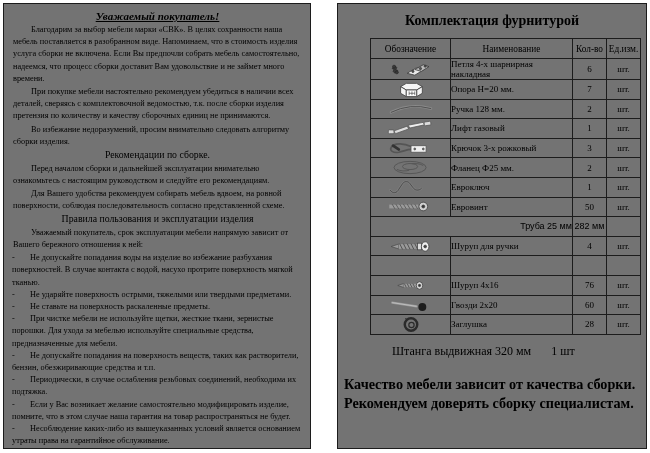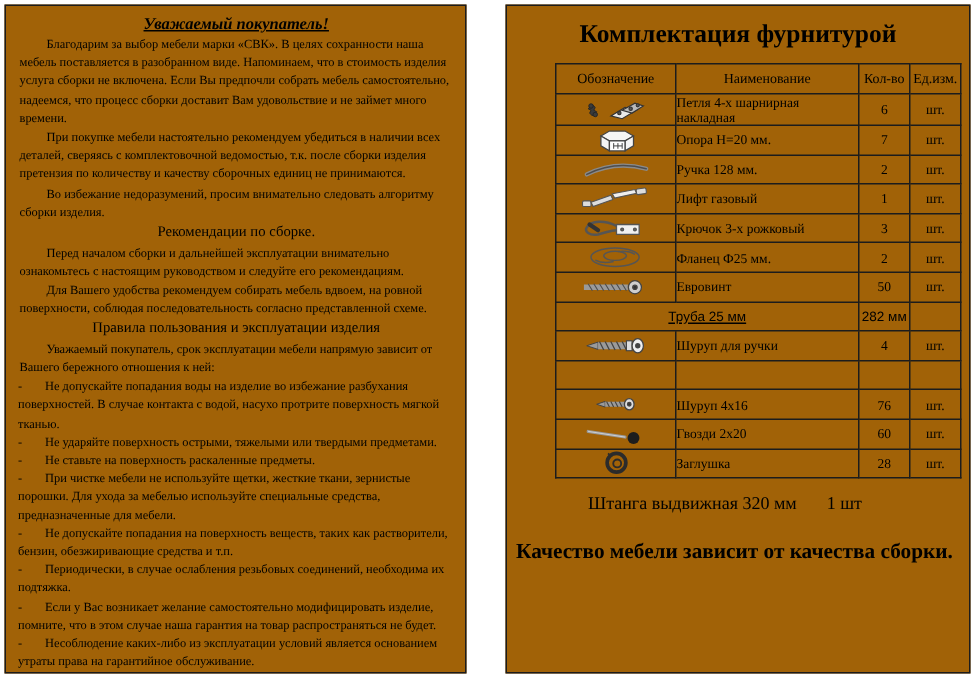--- a/index.html
+++ b/index.html
@@ -2,21 +2,21 @@
 <html><head>
 <meta charset="utf-8">
 <style>
   * { box-sizing: border-box; }
   html,body { margin:0; padding:0; }
   body {
     width:650px; height:453px; background:#ffffff; color:#000;
     font-family:"Liberation Serif", serif; position:relative; overflow:hidden;
   }
   .page {
-    position:absolute; top:3px; height:446px; background:#a16207;
+    position:absolute; top:3px; height:446px; background:#737373;
     border:1px solid #1c1c1c; overflow:hidden;
   }
   .page-left  { left:3px;   width:308px; padding:3px 7px 0 8px; }
   .page-right { left:337px; width:310px; padding:4px 6px 0 6px; }
 
   
   .lp-title {
     text-align:center; font-weight:bold; font-style:italic;
     text-decoration:underline; font-size:11px; margin:3px 0 2px 0;
   }
@@ -25,37 +25,37 @@
     text-align:left;
   }
   .sec-h {
     text-align:center; font-weight:normal; font-size:9.8px;
     line-height:12.5px; margin:1px 0 0 0;
   }
   .rule { position:relative; font-size:8.3px; line-height:12.2px; text-indent:18px; }
   .rule .marker { position:absolute; left:0; top:0; text-indent:0; font-size:8.3px; }
 
   
-  .rp-title { text-align:center; font-weight:bold; font-size:17px; margin:5px 0 0 0; }
+  .rp-title { text-align:center; font-weight:bold; font-size:14px; margin:5px 0 0 0; }
   table.hw {
     border-collapse:collapse; table-layout:fixed; width:270px;
     margin:9px 0 0 26px;
     padding-left:40px;
   }
   table.hw td, table.hw th {
     border:1px solid #1c1c1c; font-weight:normal; font-size:9px;
     padding:0; height:19.6px; overflow:hidden;
   }
   table.hw th { font-size:9.3px; text-align:center; height:20px; }
   td.c-icon { text-align:center; }
   td.c-icon svg { vertical-align:middle; }
   td.c-name { text-align:left; padding-left:4px; }
   td.c-qty, td.c-unit { text-align:center; }
   td.sans { font-family:"Liberation Sans", sans-serif; font-size:8.6px; }
-  td.merged-name { text-align:center; padding-left:92px;text-decoration:underline; }
+  td.merged-name { text-align:right; padding-left:92px; }
   .extra-line { font-size:12px; margin:9px 0 0 48px; }
   .extra-qty { margin-left:20px; }
   .rp-footer {
     font-weight:bold; font-size:14.2px;
     line-height:19px; margin-top:16px;
   }
 </style>
 </head>
 <body>
 
@@ -74,21 +74,21 @@
   <div class="sec-h">Правила пользования и эксплуатации изделия</div>
   <p class="para">Уважаемый покупатель, срок эксплуатации мебели напрямую зависит от Вашего бережного отношения к ней:</p>
   <div id="rules">
       <div class="rule"><span class="marker">-</span><span>Не допускайте попадания воды на изделие во избежание разбухания поверхностей. В случае контакта с водой, насухо протрите поверхность мягкой тканью.</span></div>
       <div class="rule"><span class="marker">-</span><span>Не ударяйте поверхность острыми, тяжелыми или твердыми предметами.</span></div>
       <div class="rule"><span class="marker">-</span><span>Не ставьте на поверхность раскаленные предметы.</span></div>
       <div class="rule"><span class="marker">-</span><span>При чистке мебели не используйте щетки, жесткие ткани, зернистые порошки. Для ухода за мебелью используйте специальные средства, предназначенные для мебели.</span></div>
       <div class="rule"><span class="marker">-</span><span>Не допускайте попадания на поверхность веществ, таких как растворители, бензин, обезжиривающие средства и т.п.</span></div>
       <div class="rule"><span class="marker">-</span><span>Периодически, в случае ослабления резьбовых соединений, необходима их подтяжка.</span></div>
       <div class="rule"><span class="marker">-</span><span>Если у Вас возникает желание самостоятельно модифицировать изделие, помните, что в этом случае наша гарантия на товар распространяться не будет.</span></div>
-      <div class="rule"><span class="marker">-</span><span>Несоблюдение каких-либо из эксплуатации условий является основанием утраты права на гарантийное обслуживание.</span></div>
+      <div class="rule"><span class="marker">-</span><span>Несоблюдение каких-либо из вышеуказанных условий является основанием утраты права на гарантийное обслуживание.</span></div>
     </div>
 
 </div>
 
 <div class="page page-right">
   <div class="rp-title">Комплектация фурнитурой</div>
   <table class="hw">
     <colgroup>
         <col style="width:80px">
         <col style="width:122px">
@@ -180,20 +180,29 @@
                   <ellipse cx="27" cy="8" rx="8" ry="3.2"></ellipse>
                   <path d="M13 11c4 2 9 2 13 1M41 7c-3-2-8-2.5-12-2"></path>
                 </g>
               </svg></span></td>
           <td class="c-name">Фланец Ф25 мм.</td>
           <td class="c-qty">2</td>
           <td class="c-unit">шт.</td>
         </tr>
         <tr>
           <td class="c-icon"><span><svg viewBox="0 0 56 18" width="54" height="17">
+                <path d="M6 12c3 4 7 3 9-1l4-6c2-3 6-3 8 0l3 4c2 3 6 4 9 1" fill="none" stroke="#7d7d7d" stroke-width="2.6" stroke-linecap="round"></path>
+                <path d="M6 12c3 4 7 3 9-1l4-6c2-3 6-3 8 0l3 4c2 3 6 4 9 1" fill="none" stroke="#454545" stroke-width=".9" stroke-linecap="round"></path>
+              </svg></span></td>
+          <td class="c-name">Евроключ</td>
+          <td class="c-qty">1</td>
+          <td class="c-unit">шт.</td>
+        </tr>
+        <tr>
+          <td class="c-icon"><span><svg viewBox="0 0 56 18" width="54" height="17">
                 <g stroke="#444">
                   <path d="M5 9h31" stroke="#9a9a9a" stroke-width="4"></path>
                   <path d="M8 6.5l3 5M12 6.5l3 5M16 6.5l3 5M20 6.5l3 5M24 6.5l3 5M28 6.5l3 5M32 6.5l3 5" stroke-width=".8" stroke="#4e4e4e"></path>
                   <circle cx="41" cy="9" r="4.6" fill="#cfcfcf" stroke-width=".9"></circle>
                   <circle cx="41" cy="9" r="1.5" fill="#333"></circle>
                 </g>
               </svg></span></td>
           <td class="c-name">Евровинт</td>
           <td class="c-qty">50</td>
           <td class="c-unit">шт.</td>
@@ -258,14 +267,15 @@
           <td class="c-qty">28</td>
           <td class="c-unit">шт.</td>
         </tr>
       </tbody>
   </table>
   <div class="extra-line">
     <span>Штанга выдвижная 320 мм</span><span class="extra-qty">1 шт</span>
   </div>
   <div class="rp-footer" id="footer">
       <div>Качество мебели зависит от качества сборки.</div>
+      <div>Рекомендуем доверять сборку специалистам.</div>
     </div>
 </div>
 
 </body></html>

